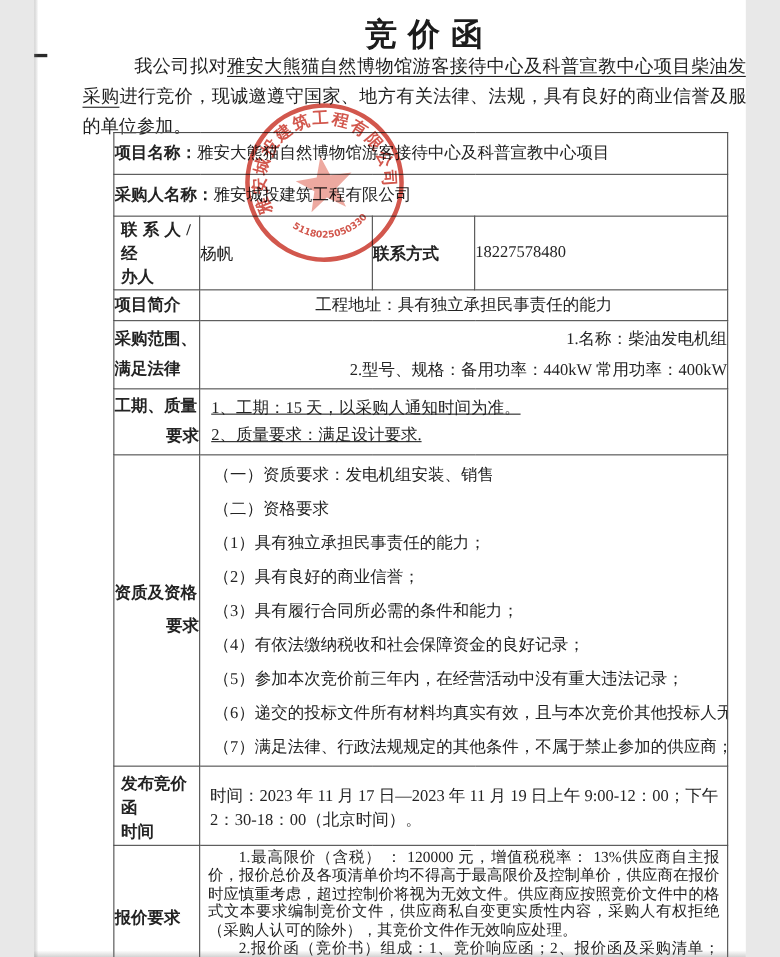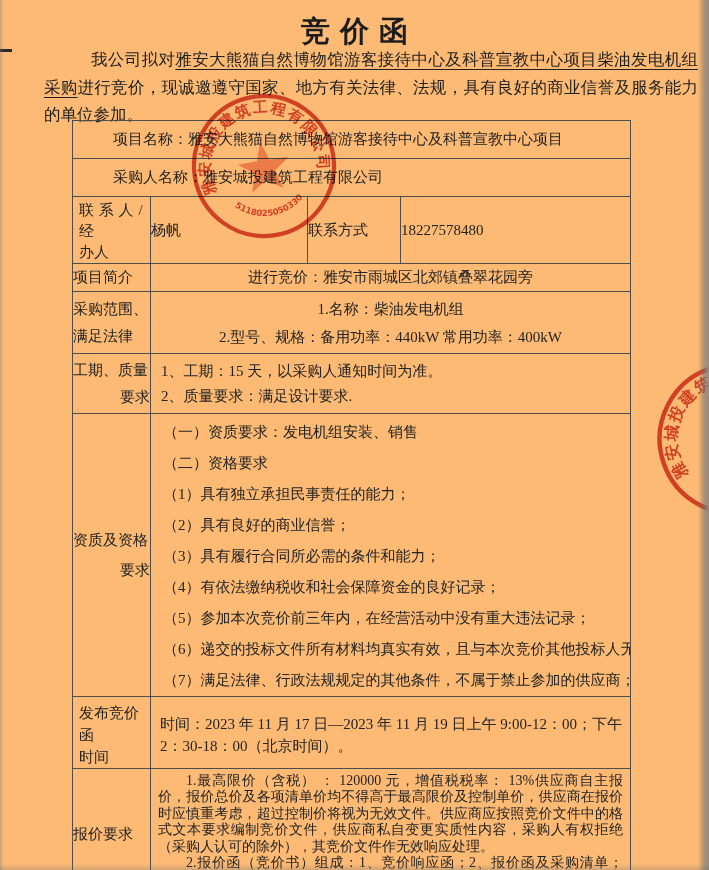--- a/index.html
+++ b/index.html
@@ -1,18 +1,18 @@
 <!DOCTYPE html>
 <html><head>
 <meta charset="utf-8">
 <style>
   html,body{margin:0;padding:0;background:#e8e8e8;}
   .page{
-    position:relative;width:709px;height:870px;margin:0 auto;
-    background:#fdba74;overflow:hidden;
+    position:relative;width:647px;height:870px;margin:0 auto;
+    background:#ffffff;overflow:hidden;
     font-family:"Liberation Serif","DejaVu Serif",serif;
     color:#252525;
   }
   
   .edge-right{position:absolute;top:0;left:698px;width:11px;height:870px;
     background:linear-gradient(to right,rgba(100,100,100,0),rgba(110,110,110,.55) 55%,#8d8d8d);}
   .edge-left{position:absolute;top:0;left:0;width:4px;height:870px;
     background:linear-gradient(to right,rgba(120,120,120,.35),rgba(120,120,120,0));}
   .edge-bottom{position:absolute;left:0;top:864px;width:709px;height:6px;
     background:linear-gradient(to bottom,rgba(110,110,110,0),rgba(110,110,110,.30));}
@@ -30,31 +30,31 @@
   .u-intro{text-decoration:underline;text-underline-offset:4px;text-decoration-thickness:1px;}
 
   table.bid{
     position:absolute;left:72px;top:120px;width:558px;
     border-collapse:collapse;table-layout:fixed;
   }
   table.bid td{
     border:1.5px solid #4d4d4d;font-size:15px;vertical-align:middle;
     padding:0;overflow:hidden;color:#232323;
   }
-  td.lbl{font-weight:400;padding-left:5px;}
+  td.lbl{font-weight:700;padding-left:5px;}
   .ls{letter-spacing:.32em;}
   .tc{text-align:right;}
   td.vtop{vertical-align:top;}
-  .inline-lbl{font-weight:400;margin-left:40px;}
+  .inline-lbl{font-weight:700;}
   .pad8{padding-left:8px;}
   .pad10{padding-left:10px;}
   .pt6{padding-top:6px;}
   .center-cell{text-align:center;}
-  .scope-line{line-height:28px;text-align:center;}
-  .sched-line{line-height:25px;padding-left:10px;}
+  .scope-line{line-height:28px;text-align:right;}
+  .sched-line{line-height:25px;padding-left:10px;text-decoration:underline;}
   .qual-item{line-height:31px;padding-left:12px;white-space:nowrap;}
   .qual-box{padding-top:3px;}
   .pub-val{line-height:22.5px;padding:5px 8px 0 9px;text-align:justify;}
   .quote-box{font-size:14px;line-height:16.4px;padding:3px 7px 0 7px;height:126px;overflow:hidden;text-align:justify;}
   .quote-box p{margin:0;text-indent:2em;}
   .u-num{text-underline-offset:2.5px;text-decoration-thickness:1px;}
   .lbl-2line-mid{line-height:27px;}
   .contact-lbl-box{padding-top:3px;padding-left:6px;line-height:21px;}
   .pub-lbl-box{padding-top:5px;padding-left:6px;line-height:22px;}
   .qual-lbl-box{line-height:30px;}
@@ -108,21 +108,21 @@
           <div>办人</div>
         </div>
       </td>
       <td class="vtop pad10 pt6">杨帆</td>
       <td class="lbl vtop pt6">联系方式</td>
       <td class="vtop pad10 pt6">18227578480</td>
     </tr>
 
     <tr style="height:28px">
       <td class="lbl">项目简介</td>
-      <td colspan="3" class="center-cell">进行竞价：雅安市雨城区北郊镇叠翠花园旁</td>
+      <td colspan="3" class="center-cell">工程地址：具有独立承担民事责任的能力</td>
     </tr>
 
     <tr style="height:62px">
       <td class="lbl">
         <div class="lbl-2line-mid">
           <div>采购范围、</div>
           <div>满足法律</div>
         </div>
       </td>
       <td colspan="3">

